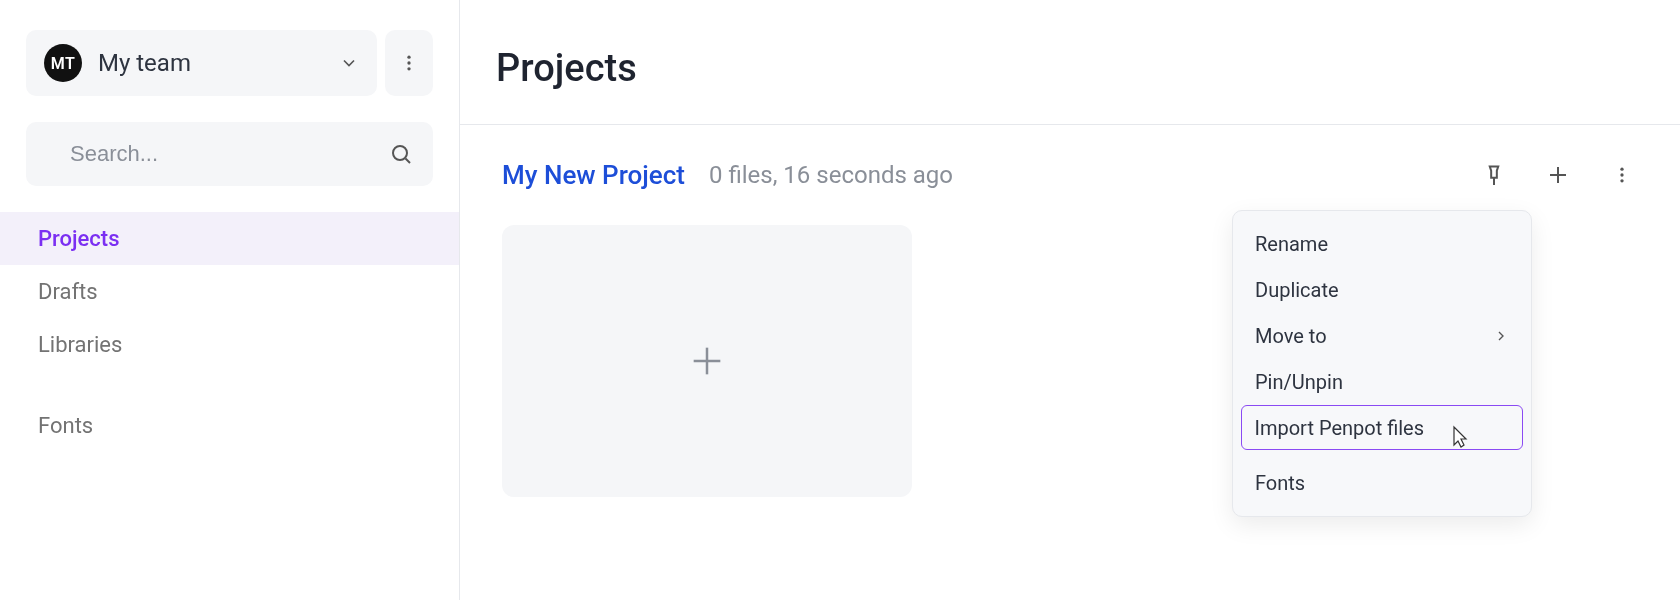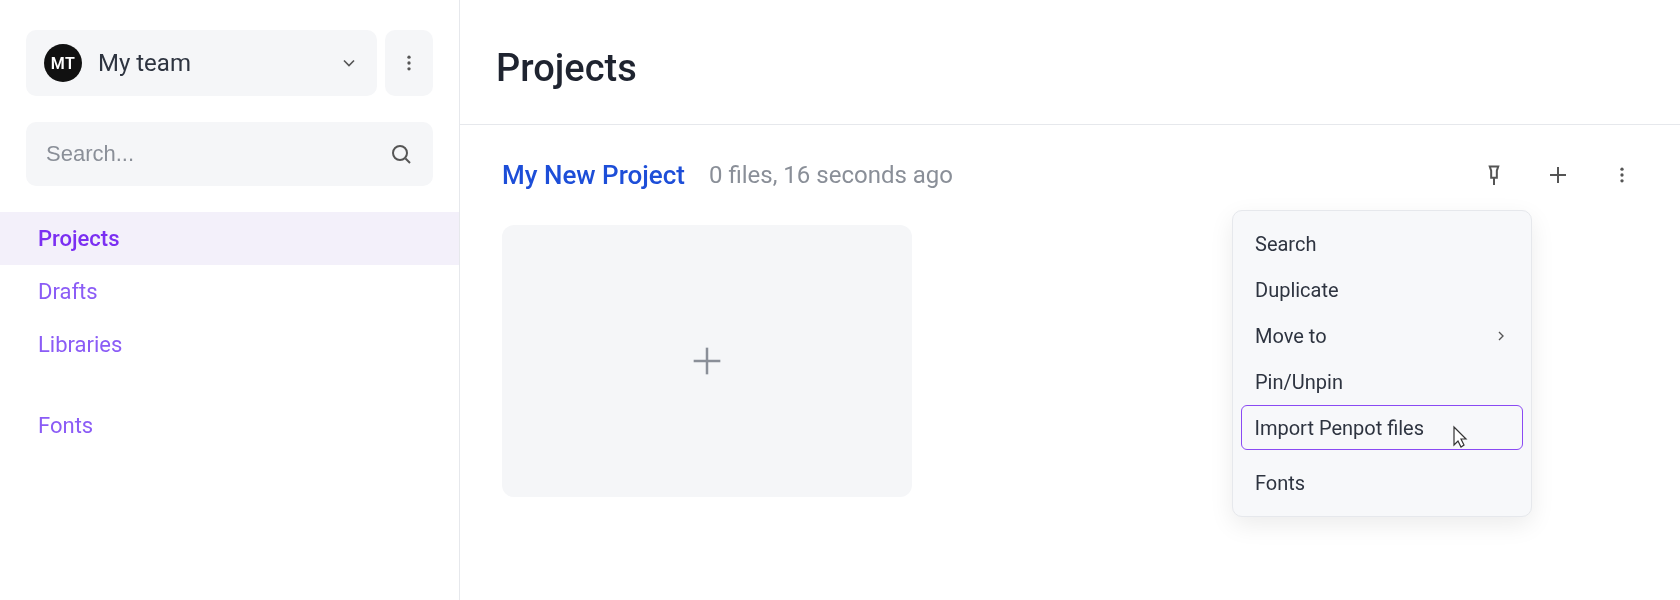--- a/index.html
+++ b/index.html
@@ -66,27 +66,28 @@
     padding: 0 20px;
     height: 64px;
   }
   .search-input {
     flex: 1;
     border: none;
     background: transparent;
     font-size: 22px;
     color: #a21caf;
     outline: none;
+    margin-left: 24px;
   }
   .search-input::placeholder { color: #8a8f98; }
   .nav { display: flex; flex-direction: column; }
   .nav-item {
     padding: 14px 38px;
     font-size: 22px;
-    color: #8b5cf6;
+    color: #737373;
     cursor: pointer;
   }
   .nav-item.active {
     background: #f3f0fa;
     color: #7b2ff2;
     font-weight: 500;
   }
   .nav-spacer { height: 28px; }
 
   .main { flex: 1; display: flex; flex-direction: column; }
@@ -245,21 +246,21 @@
               <line x1="4" y1="12" x2="20" y2="12"></line>
             </svg>
         </span>
       </div>
     </div>
   </main>
 </div>
 
 <div class="context-menu">
   <div class="menu-item">
-    <span>Search</span>
+    <span>Rename</span>
   </div>
   <div class="menu-item">
     <span>Duplicate</span>
   </div>
   <div class="menu-item">
     <span>Move to</span>
     <span>
       <svg width="16" height="16" viewBox="0 0 24 24" fill="none" stroke="#555" stroke-width="2">
           <polyline points="9 18 15 12 9 6"></polyline>
         </svg>

